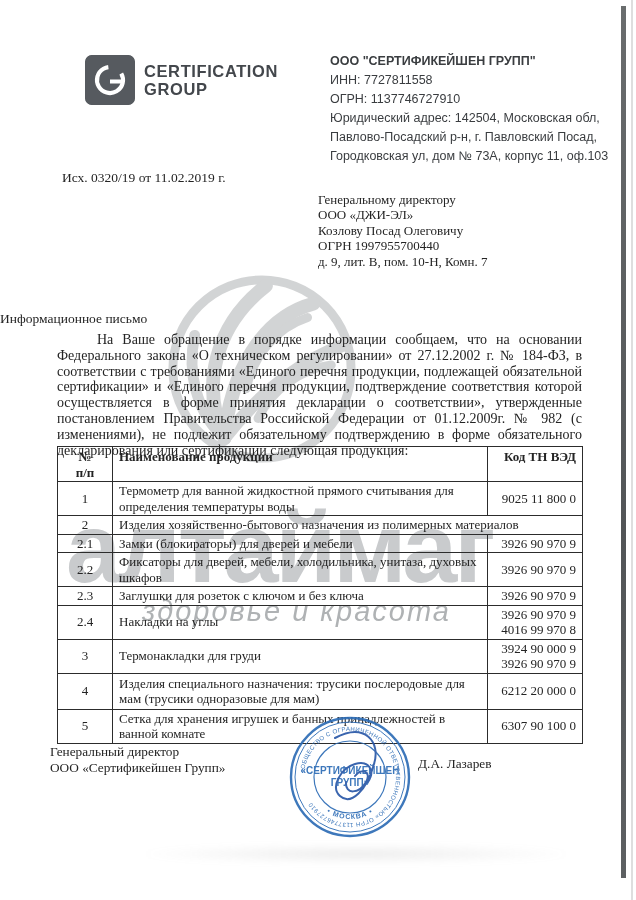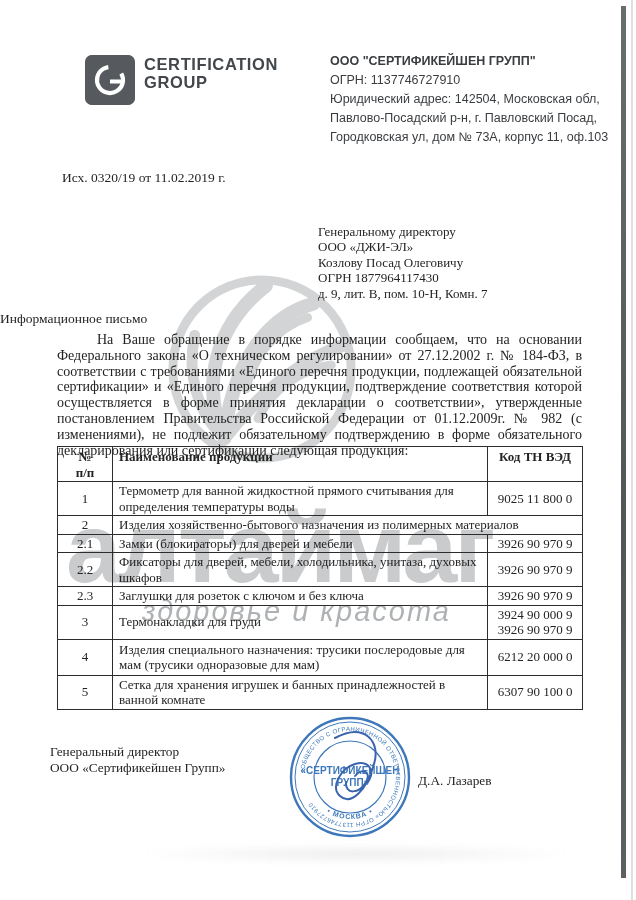--- a/index.html
+++ b/index.html
@@ -1,50 +1,50 @@
 <!DOCTYPE html>
 <html><head>
 <meta charset="utf-8">
 <style>
   html,body{margin:0;padding:0;background:#ffffff;}
   .page{position:relative;width:636px;height:900px;background:#fff;overflow:hidden;
         font-family:"Liberation Serif",serif;color:#242424;}
 
   
-  .logo-block{position:absolute;left:85px;top:55px;display:flex;}
+  .logo-block{position:absolute;left:85px;top:55px;display:flex;align-items:center;}
   .logo-square{width:50px;height:50px;border-radius:7px;background:#565a5f;flex:0 0 auto;}
   .logo-text{margin-left:9px;font-family:"Liberation Sans",sans-serif;font-weight:700;
              font-size:16.5px;line-height:18px;letter-spacing:.6px;color:#43474c;}
   .company-block{position:absolute;left:330px;top:52px;width:292px;
                  font-family:"Liberation Sans",sans-serif;font-size:12.5px;
                  line-height:19px;color:#3a3d40;}
   .company-block .cname{font-weight:700;}
 
   
   .ref-line{position:absolute;left:62px;top:170px;font-size:13.5px;text-align:center;}
-  .addr-block{position:absolute;left:318px;top:192px;font-size:13px;line-height:15.4px;margin-top:32px;}
+  .addr-block{position:absolute;left:318px;top:192px;font-size:13px;line-height:15.4px;}
 
   .letter-title{position:absolute;left:0;top:311px;width:636px;text-align:left;font-size:13.5px;}
   .letter-body{position:absolute;left:57px;top:332px;width:525px;font-size:14px;
                line-height:15.8px;text-align:justify;text-indent:40px;}
 
   
   table.prod{position:absolute;left:57px;top:446px;width:525px;border-collapse:collapse;
              table-layout:fixed;font-size:13px;line-height:15.5px;}
   table.prod col.c-num{width:55px;} table.prod col.c-name{width:375px;} table.prod col.c-code{width:95px;}
   table.prod td,table.prod th{border:1.4px solid #2c2c2c;padding:1px 6px;vertical-align:middle;}
   table.prod th{font-weight:700;text-align:left;vertical-align:top;padding-top:2px;}
   table.prod th.h-num,table.prod td.num{text-align:center;}
-  table.prod th.h-code,table.prod td.code{text-align:center;}
+  table.prod th.h-code,table.prod td.code{text-align:right;}
   tr.h-row{height:32px;} tr.r-tall{height:34px;} tr.r-short{height:17px;}
   tr.r-xtall{height:36px;} tr.r-last{height:18px;}
 
   
   .sig-left{position:absolute;left:50px;top:744px;font-size:13.3px;line-height:16px;}
-  .sig-name{position:absolute;left:418px;top:773px;font-size:13.3px;}
+  .sig-name{position:absolute;left:418px;top:756px;font-size:13.3px;}
   .stamp{position:absolute;left:275px;top:702px;width:150px;height:150px;opacity:.92;}
 
   
   .wm-ball{position:absolute;left:163px;top:270px;width:198px;height:198px;opacity:.34;}
   .wm-big{position:absolute;left:66px;top:498px;width:560px;
           font-family:"Liberation Sans",sans-serif;font-weight:700;font-size:99px;
           line-height:1;letter-spacing:-3px;color:rgba(136,140,144,.45);}
   .wm-sub{position:absolute;left:142px;top:595px;font-family:"Liberation Sans",sans-serif;
           font-size:29px;letter-spacing:2px;color:rgba(122,126,130,.6);font-style:italic;}
 
@@ -89,33 +89,34 @@
         <path d="M 25,26.5 L 36,26.5" stroke="#ffffff" stroke-width="4.2" fill="none"></path>
       </svg>
       <div class="logo-text">
         <div>CERTIFICATION</div>
         <div>GROUP</div>
       </div>
     </div>
 
     <div class="company-block">
       <div class="cname">ООО "СЕРТИФИКЕЙШЕН ГРУПП"</div>
+      <div>ИНН: 7727811558</div>
       <div>ОГРН: 1137746727910</div>
       <div>Юридический адрес: 142504, Московская обл,</div>
       <div>Павлово-Посадский р-н, г. Павловский Посад,</div>
       <div>Городковская ул, дом № 73А, корпус 11, оф.103</div>
     </div>
 
     <div class="ref-line">Исх. 0320/19 от 11.02.2019 г.</div>
 
     <div class="addr-block">
       <div>Генеральному директору</div>
       <div>ООО «ДЖИ-ЭЛ»</div>
       <div>Козлову Посад Олеговичу</div>
-      <div>ОГРН 1877964117430</div>
+      <div>ОГРН 1997955700440</div>
       <div>д. 9, лит. В, пом. 10-Н, Комн. 7</div>
     </div>
 
     <div class="letter-title">Информационное письмо</div>
     <div class="letter-body">На Ваше обращение в порядке информации сообщаем, что на основании Федерального закона «О техническом регулировании» от 27.12.2002 г. № 184-ФЗ, в соответствии с требованиями «Единого перечня продукции, подлежащей обязательной сертификации» и «Единого перечня продукции, подтверждение соответствия которой осуществляется в форме принятия декларации о соответствии», утвержденные постановлением Правительства Российской Федерации от 01.12.2009г. № 982 (с изменениями), не подлежит обязательному подтверждению в форме обязательного декларирования или сертификации следующая продукция:</div>
 
     <table class="prod">
       <colgroup>
           <col class="c-num">
           <col class="c-name">
@@ -146,20 +147,28 @@
       </tr>
       <tr class="r-short">
         <td class="num">2.2</td>
         <td>Фиксаторы для дверей, мебели, холодильника, унитаза, духовых шкафов</td>
         <td class="code">3926 90 970 9</td>
       </tr>
       <tr class="r-short">
         <td class="num">2.3</td>
         <td>Заглушки для розеток с ключом и без ключа</td>
         <td class="code">3926 90 970 9</td>
+      </tr>
+      <tr class="r-tall">
+        <td class="num">2.4</td>
+        <td>Накладки на углы</td>
+        <td class="code">
+          <div>3926 90 970 9</div>
+          <div>4016 99 970 8</div>
+        </td>
       </tr>
       <tr class="r-tall">
         <td class="num">3</td>
         <td>Термонакладки для груди</td>
         <td class="code">
           <div>3924 90 000 9</div>
           <div>3926 90 970 9</div>
         </td>
       </tr>
       <tr class="r-xtall">

